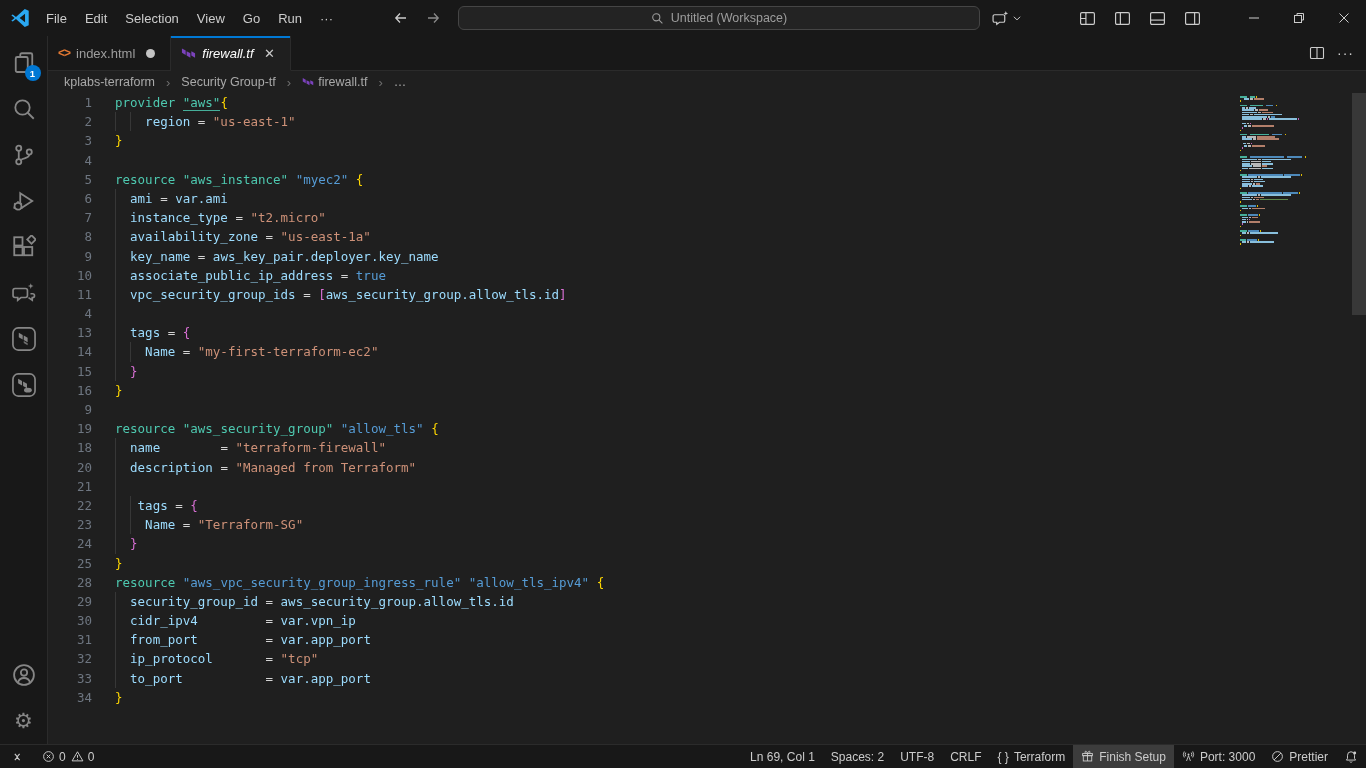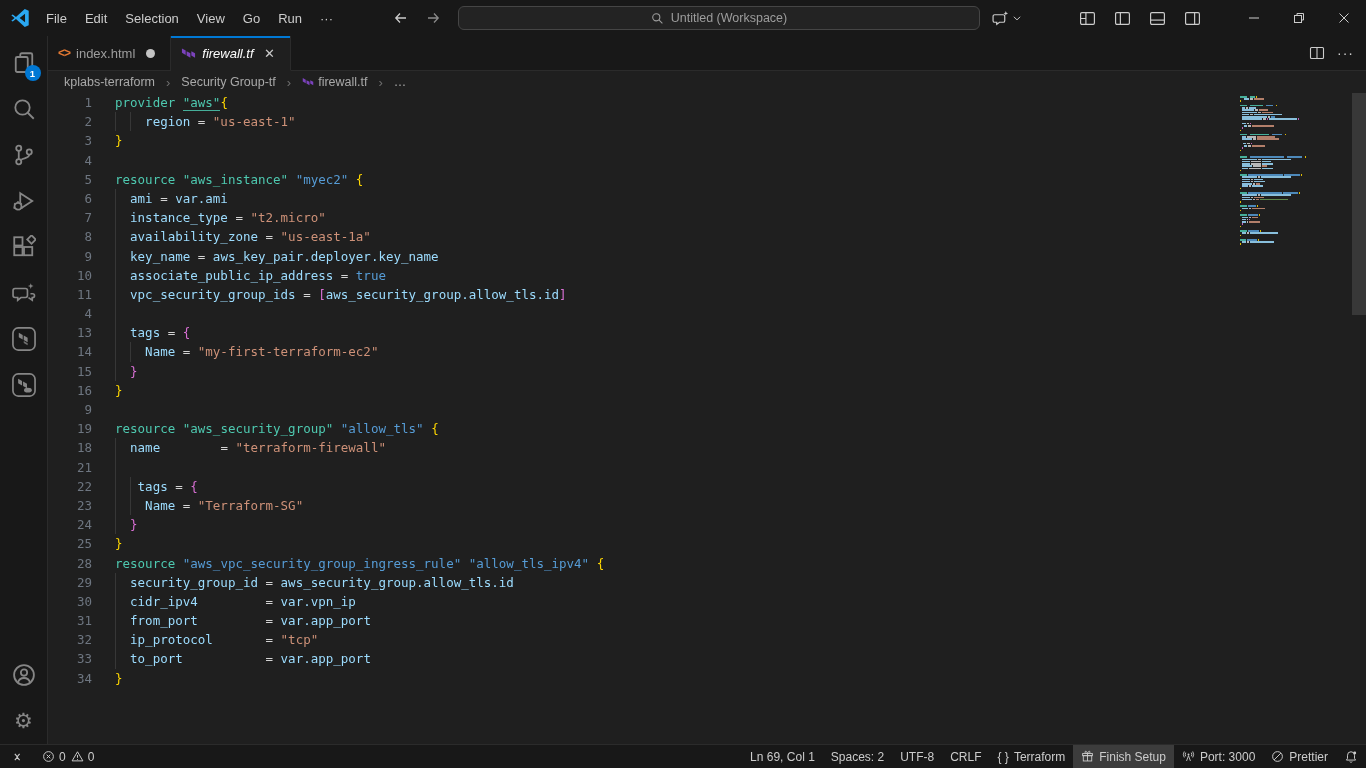--- a/index.html
+++ b/index.html
@@ -384,20 +384,24 @@
           </div>
           <div class="code-line">
             <span class="gutter-num">19</span>
             <span class="line-pre"><span class="tk-kw">resource</span><span class="tk-pl"> </span><span class="tk-type">"aws_security_group"</span><span class="tk-pl"> </span><span class="tk-name">"allow_tls"</span><span class="tk-pl"> </span><span class="tk-b1">{</span></span>
           </div>
           <div class="code-line">
             <span class="gutter-num">18</span>
             <span class="line-pre"><span class="guide" style="left: 0px;"></span><span class="tk-ws">  </span><span class="tk-attr">name</span><span class="tk-pl">        = </span><span class="tk-str">"terraform-firewall"</span></span>
           </div>
           <div class="code-line">
+            <span class="gutter-num">20</span>
+            <span class="line-pre"><span class="guide" style="left: 0px;"></span><span class="tk-ws">  </span><span class="tk-attr">description</span><span class="tk-pl"> = </span><span class="tk-str">"Managed from Terraform"</span></span>
+          </div>
+          <div class="code-line">
             <span class="gutter-num">21</span>
             <span class="line-pre"><span class="guide" style="left: 0px;"></span></span>
           </div>
           <div class="code-line">
             <span class="gutter-num">22</span>
             <span class="line-pre"><span class="guide" style="left: 0px;"></span><span class="guide" style="left: 15px;"></span><span class="tk-ws">   </span><span class="tk-attr">tags</span><span class="tk-pl"> = </span><span class="tk-b2">{</span></span>
           </div>
           <div class="code-line">
             <span class="gutter-num">23</span>
             <span class="line-pre"><span class="guide" style="left: 0px;"></span><span class="guide" style="left: 15px;"></span><span class="tk-ws">    </span><span class="tk-attr">Name</span><span class="tk-pl"> = </span><span class="tk-str">"Terraform-SG"</span></span>

